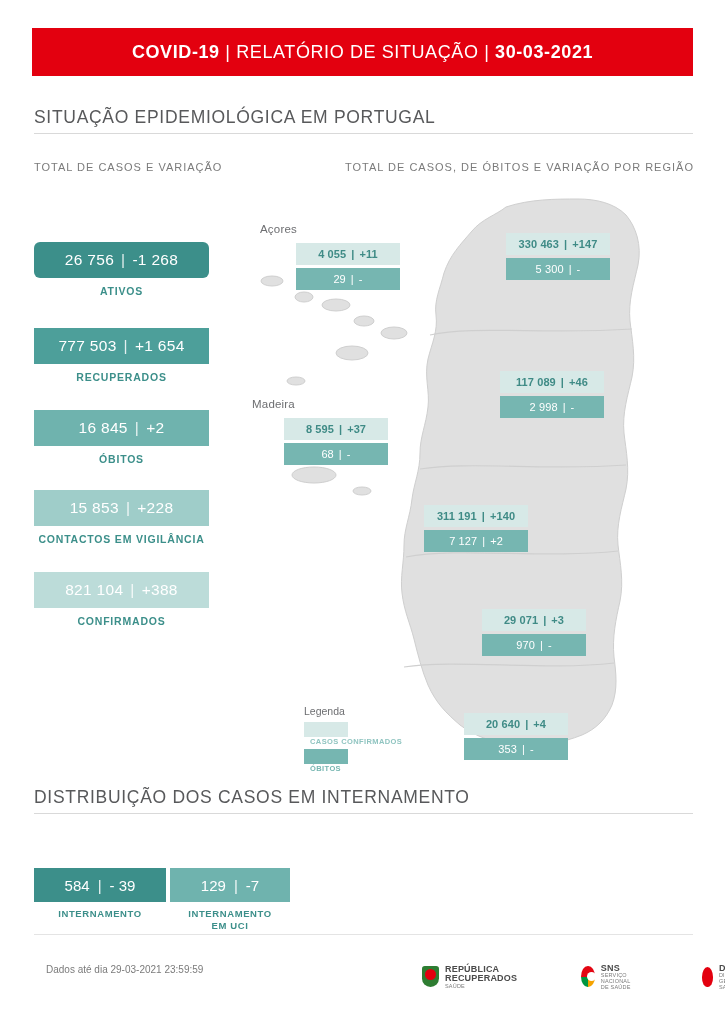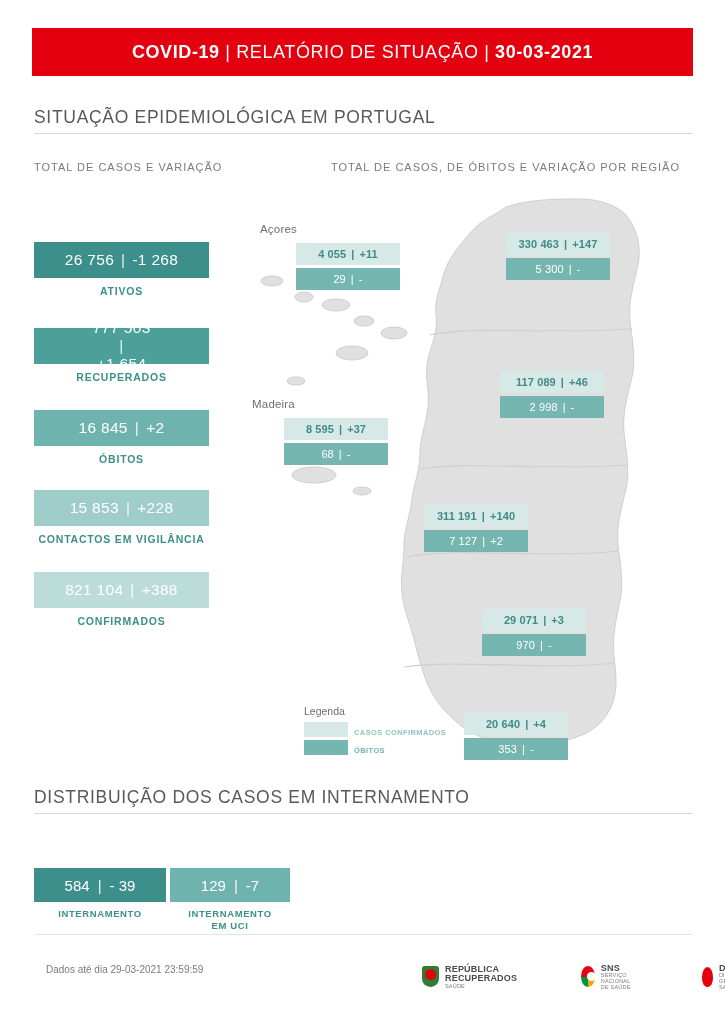--- a/index.html
+++ b/index.html
@@ -47,21 +47,21 @@
   #rule2 { top: 813px; }
 
   
   .col-caption {
     position: absolute;
     font-size: 11px;
     letter-spacing: 1px;
     color: #7b7b7b;
   }
   #cap-left { left: 34px; top: 161px; }
-  #cap-right { left: 331px; top: 161px; }
+  #cap-right { left: 345px; top: 161px; }
 
   
   .stat {
     position: absolute;
     left: 34px;
     width: 175px;
   }
   .stat .box {
     height: 36px;
     display: flex; align-items: center; justify-content: center;
@@ -76,22 +76,22 @@
     opacity: .85;
   }
   .stat .label {
     margin-top: 7px;
     text-align: center;
     font-size: 10.5px;
     font-weight: bold;
     letter-spacing: 0.8px;
   }
 
-  .tone-dark .box { background: #3c8f8a; }
-  .tone-mid .box  { background: #4d9f9a; flex-direction: column; }
+  .tone-dark .box { background: #3c8f8a; border-radius: 6px; }
+  .tone-mid .box  { background: #4d9f9a; }
   .tone-mid2 .box { background: #6fb3ae; }
   .tone-lite .box { background: #9fcdc9; }
   .tone-lite2 .box{ background: #bcdcd9; }
 
   .tone-dark .label, .tone-mid .label, .tone-mid2 .label { color: #3c8f8a; }
   .tone-lite .label, .tone-lite2 .label { color: #3c8f8a; }
 
   #stat0 { top: 242px; }
   #stat1 { top: 328px; }
   #stat2 { top: 410px; }
@@ -145,21 +145,21 @@
   
   .legend {
     position: absolute;
     left: 60px; top: 520px;
   }
   .legend-title {
     font-size: 10.5px;
     color: #6d6e71;
     margin-bottom: 5px;
   }
-  .legend-row { display: flex; align-items: flex-end; margin-bottom: 3px; }
+  .legend-row { display: flex; align-items: flex-start; margin-bottom: 3px; flex-direction: column; }
   .legend-sw { width: 44px; height: 15px; }
   .legend-sw.cases { background: #d7e9e7; }
   .legend-sw.deaths { background: #76b6b1; }
   .legend-text {
     font-size: 7.5px;
     letter-spacing: .4px;
     color: #8fc4c0;
     margin-left: 6px;
     font-weight: bold;
   }

